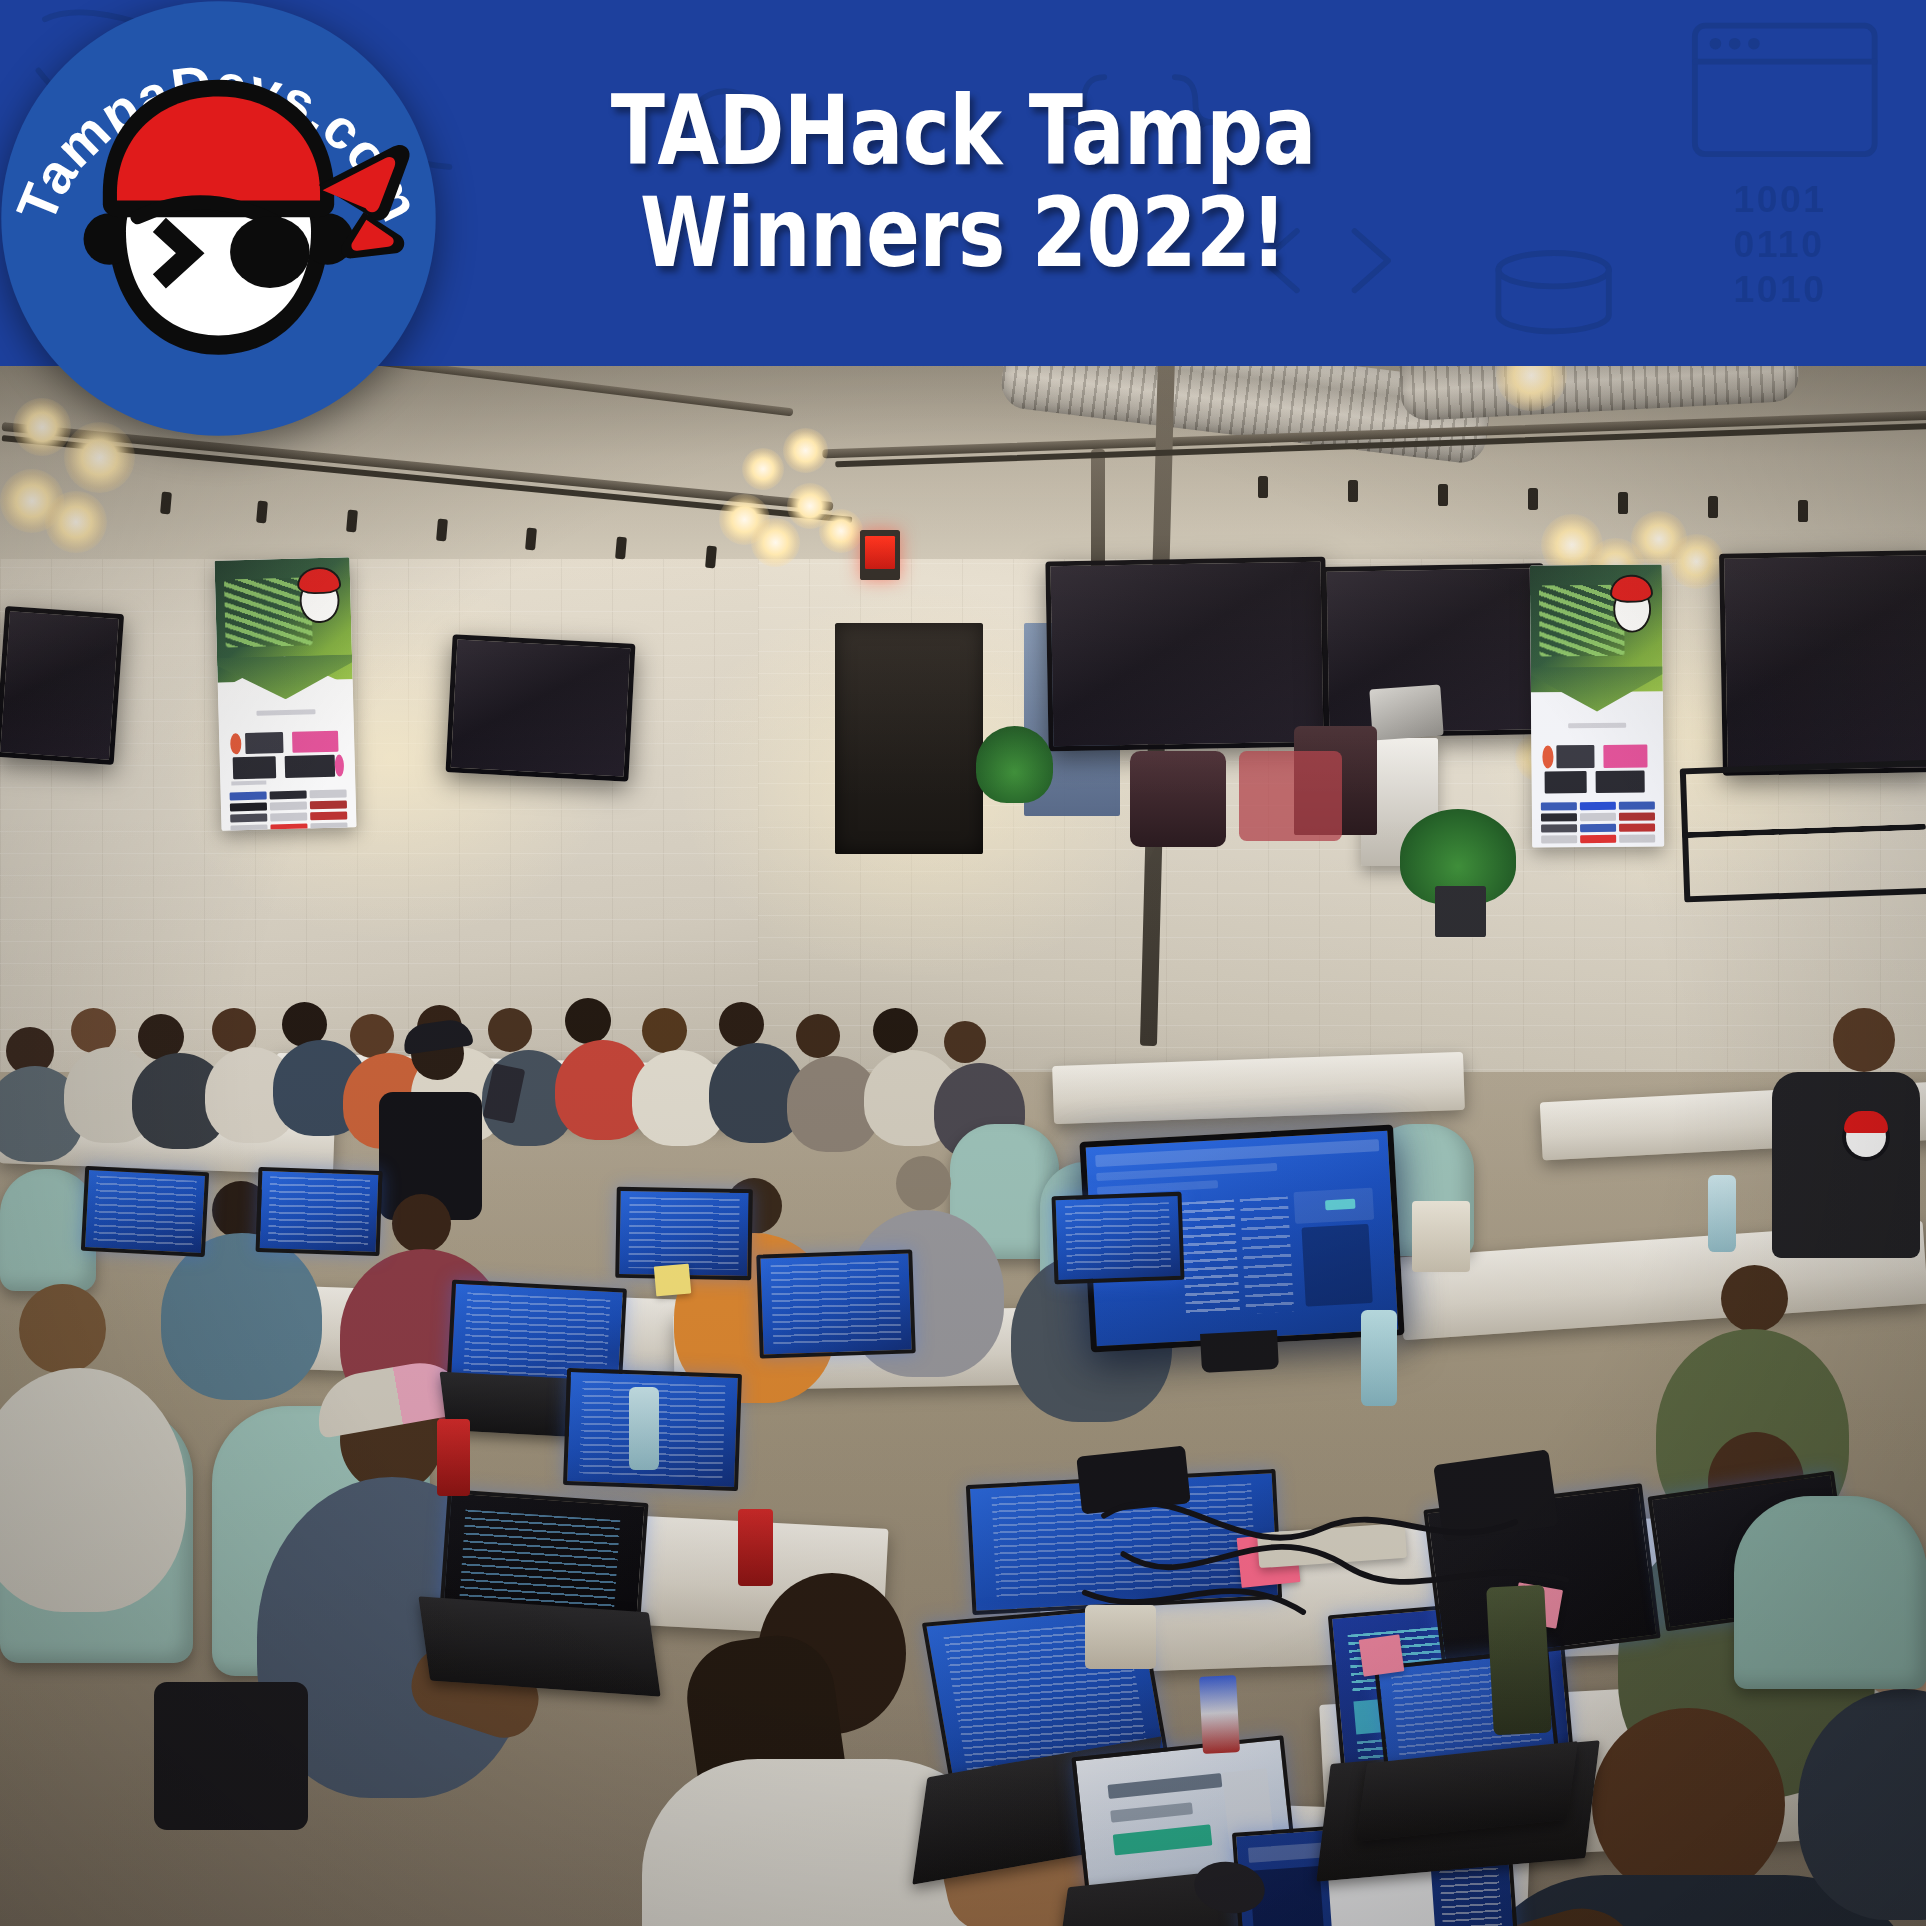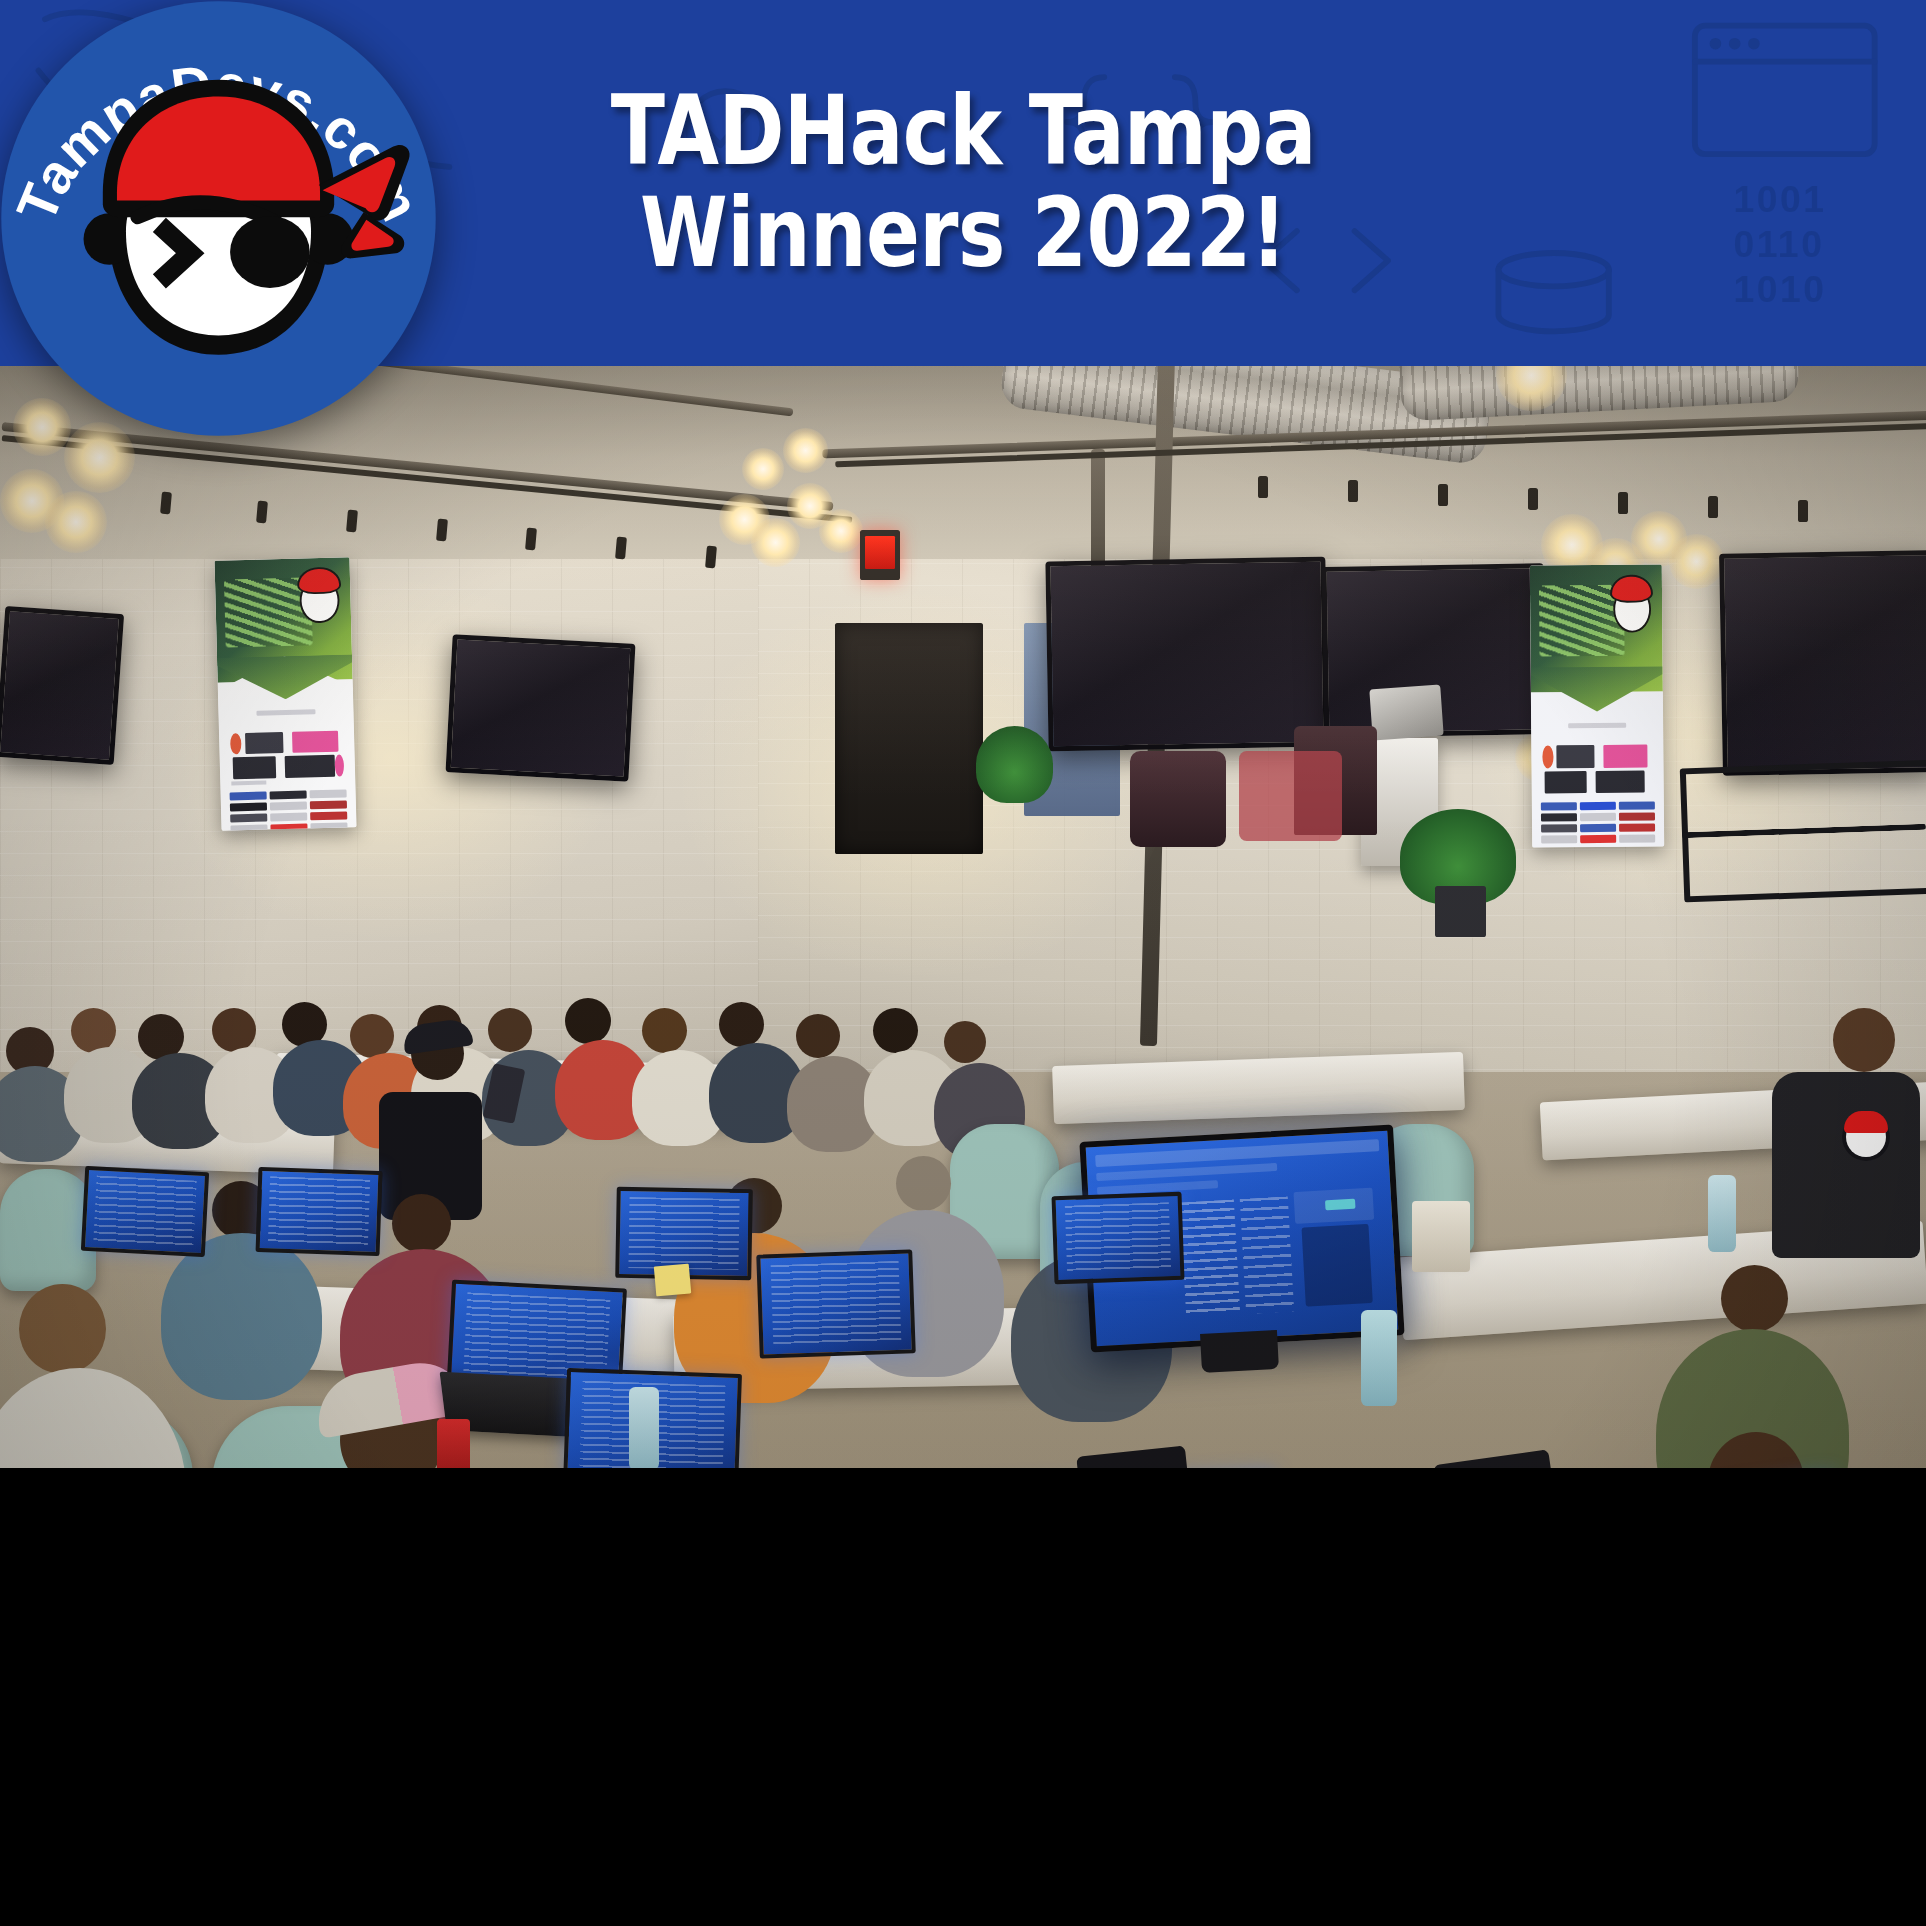--- a/index.html
+++ b/index.html
@@ -1,17 +1,17 @@
 <!DOCTYPE html>
 <html style="font-size:10.3px"><head>
 <meta charset="utf-8">
 <style>
   html,body{margin:0;padding:0;background:#000;}
   body{width:1926px;height:1926px;overflow:hidden;font-family:"Liberation Sans",sans-serif;}
-  #page{position:relative;width:1926px;height:1468px;overflow:hidden;background:#0b0b0b;}
+  #page{position:relative;width:1926px;height:1926px;overflow:hidden;background:#0b0b0b;}
 
   
   #header{position:absolute;left:0;top:0;width:1926px;height:366px;background:#1d409d;overflow:hidden;}
   #header-pattern{position:absolute;inset:0;opacity:.55;}
   #header-pattern svg{width:100%;height:100%;display:block;}
   #title-wrap{position:absolute;left:0;top:0;width:1926px;height:366px;
     display:flex;flex-direction:column;align-items:center;justify-content:center;gap:3.9px;}
   .title-line{
     color:#ffffff;font-family:"DejaVu Sans Condensed","Liberation Sans",sans-serif;
     font-weight:700;font-size:96px;line-height:1.02;letter-spacing:-0.6px;

